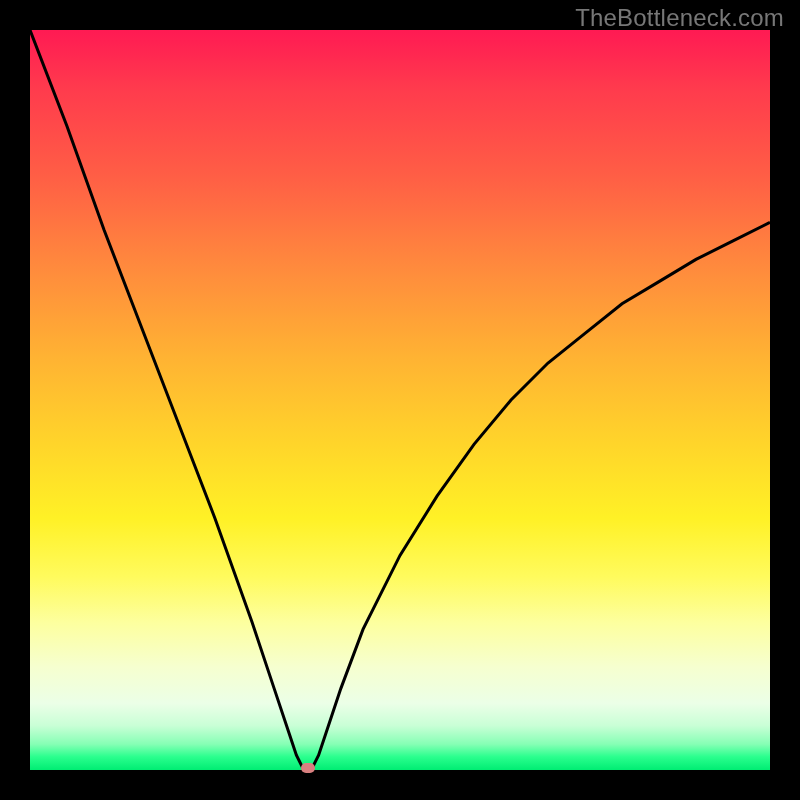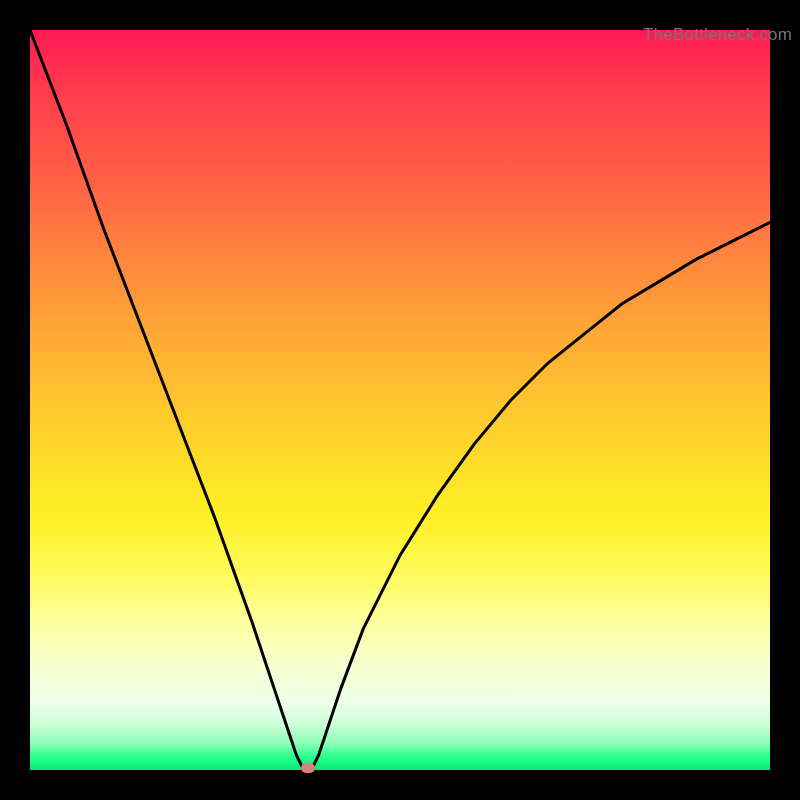--- a/index.html
+++ b/index.html
@@ -53,26 +53,25 @@
   .marker {
     position: absolute;
     width: 14px;
     height: 10px;
     background: #d98080;
     border-radius: 5px;
   }
   .watermark {
     position: absolute;
     top: 4px;
-    right: 8px;
+    right: 16px;
     color: #777;
-    font-size: 17px;
+    font-size: 24px;
     font-family: Arial, Helvetica, sans-serif;
     letter-spacing: 0.2px;
-    margin-top: 21px;
   }
 </style>
 </head>
 <body>
 
 <div class="frame">
   <div class="plot-area">
     <svg viewBox="0 0 740 740" preserveAspectRatio="none">
       <path id="curve-path" d="M0.00 0.00 L37.00 96.20 L74.00 199.80 L111.00 296.00 L148.00 392.20 L185.00 488.40 L222.00 592.00 L244.20 658.60 L259.00 703.00 L266.40 725.20 L273.80 740.00 L281.20 740.00 L288.60 725.20 L296.00 703.00 L310.80 658.60 L333.00 599.40 L370.00 525.40 L407.00 466.20 L444.00 414.40 L481.00 370.00 L518.00 333.00 L555.00 303.40 L592.00 273.80 L629.00 251.60 L666.00 229.40 L703.00 210.90 L740.00 192.40" fill="none" stroke="#000000" stroke-width="3"></path>
     </svg>

